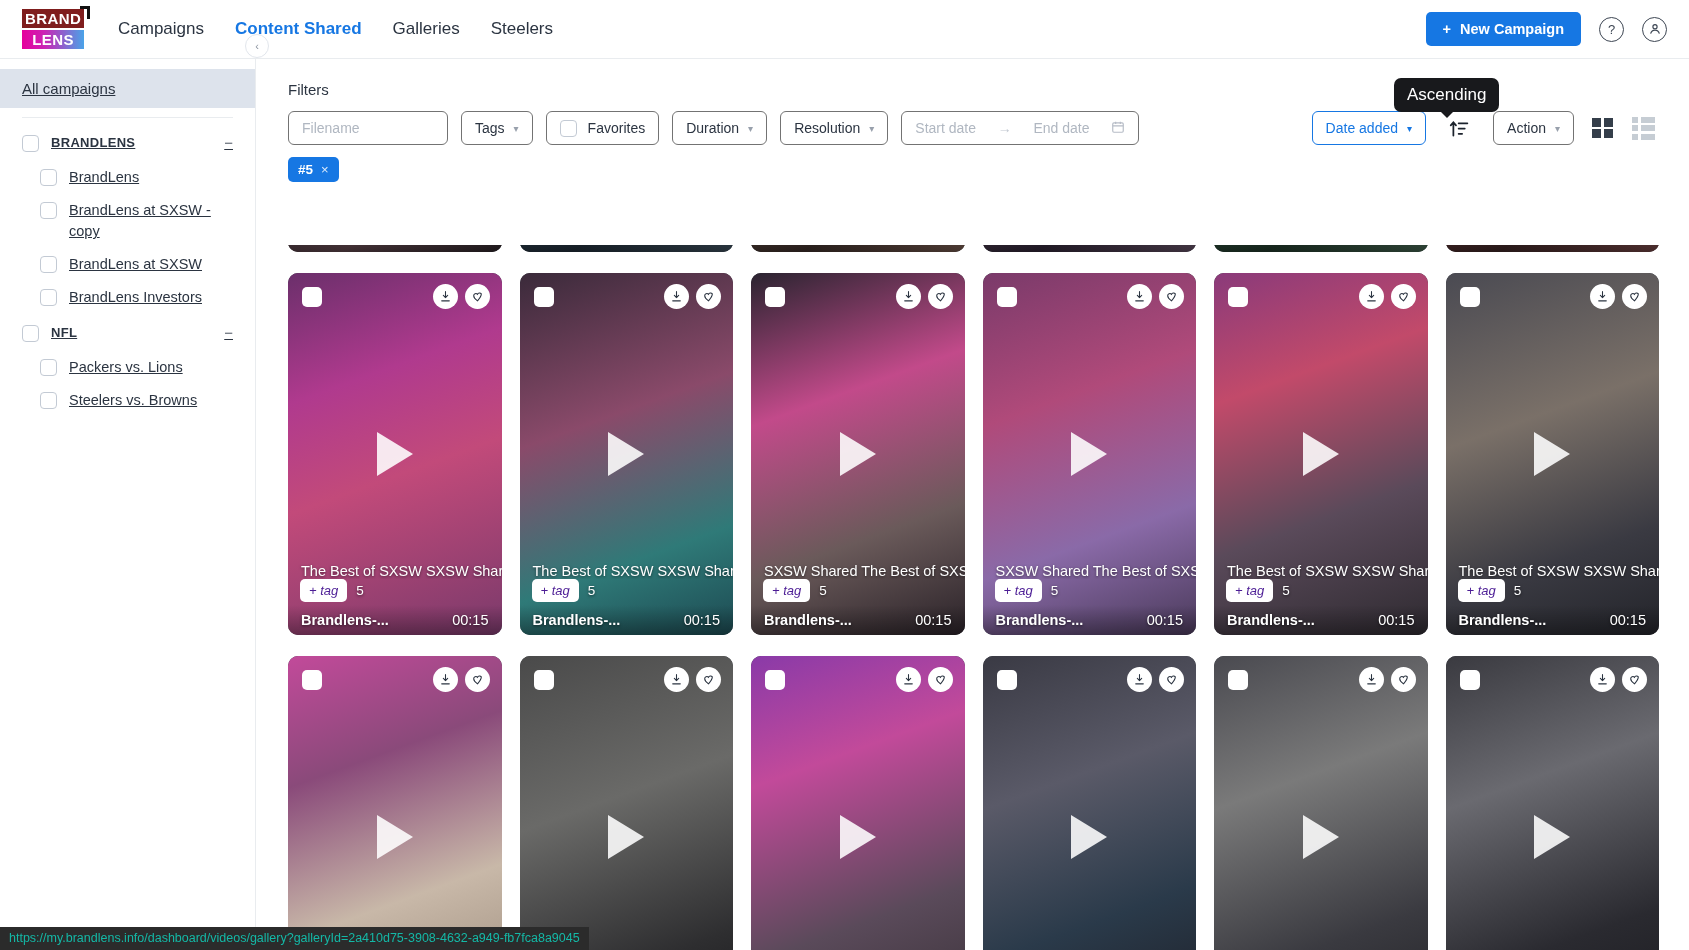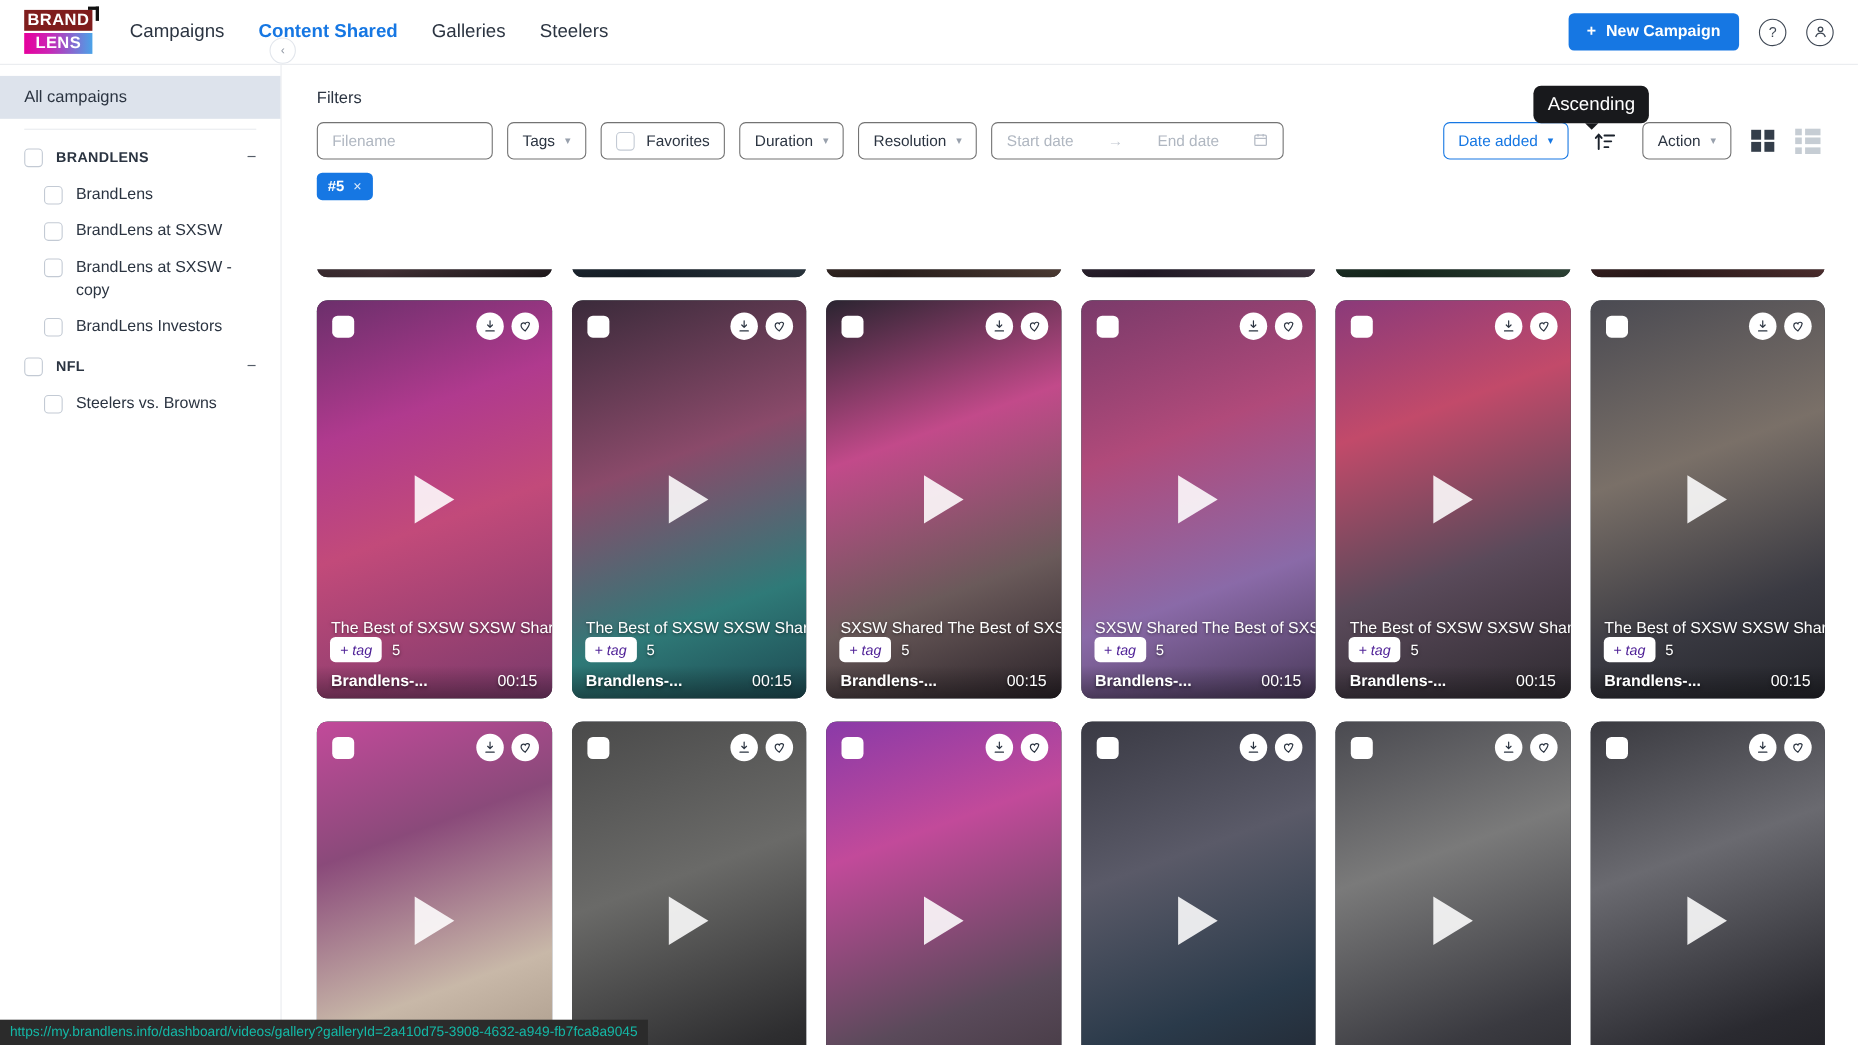--- a/index.html
+++ b/index.html
@@ -47,20 +47,21 @@
     width: 25px; height: 25px; border-radius: 50%; border: 1.4px solid #3d4653;
     display: flex; align-items: center; justify-content: center;
     font-size: 13px; color: #3d4653; cursor: pointer;
   }
 
   
   .sidebar {
     position: absolute; top: 59px; left: 0; width: 256px; bottom: 0;
     background: #fff; border-right: 1px solid #e9ecef; padding-top: 10px;
     z-index: 20;
+    text-decoration: underline;
   }
   .sb-all {
     background: #dde3ec; font-size: 15px; color: #2b3441;
     padding: 11px 22px; cursor: pointer;
   }
   .sb-divider { height: 1px; background: #e9ecef; margin: 9px 22px 6px 22px; }
   .sb-group {
     display: flex; align-items: center; padding: 9px 22px 9px 22px; cursor: pointer;
   }
   .sb-group-label { font-size: 13px; font-weight: bold; letter-spacing: .3px; color: #2b3441; margin-left: 12px; }
@@ -83,21 +84,21 @@
   .filters-title { font-size: 15px; color: #2b3441; padding: 22px 0 0 32px; }
   .filter-row { display: flex; align-items: center; gap: 13px; padding: 13px 0 0 32px; }
   .fld {
     height: 34px; border: 1px solid #737373; border-radius: 6px; background: #fff;
     display: flex; align-items: center; padding: 0 13px; font-size: 14px; color: #2b3441;
     cursor: pointer; white-space: nowrap;
   }
   .fld.filename { width: 160px; color: #b0b7c1; }
   .fld .chev { margin-left: 9px; color: #98a0ac; font-size: 10px; }
   .fld .cbox { margin-right: 11px; margin-top: 0; }
-  .fld.dates { width: 266px; color: #b0b7c1; justify-content: space-between; }
+  .fld.dates { width: 238px; color: #b0b7c1; justify-content: space-between; }
   .fld.dates .arrow { color: #c2c8d1; }
   .fld.dates .cal { color: #b0b7c1; font-size: 13px; }
   .spacer { flex: 1; }
   .fld.sort-active { border-color: #1677e3; color: #1677e3; }
   .fld.sort-active .chev { color: #1677e3; }
   .sort-icon { display: flex; align-items: center; cursor: pointer; padding: 0 10px; }
   .view-toggle { display: flex; align-items: center; gap: 10px; padding-right: 30px; }
   .view-btn {
     width: 31px; height: 31px; border-radius: 6px; background: #fff;
     display: flex; align-items: center; justify-content: center; cursor: pointer;
@@ -229,35 +230,39 @@
     <div class="cbox"></div>
     <div class="sb-group-label">BRANDLENS</div>
     <div class="sb-minus">−</div>
   </div>
   <div class="sb-child">
     <div class="cbox"></div>
     <div class="sb-child-label">BrandLens</div>
   </div>
   <div class="sb-child">
     <div class="cbox"></div>
+    <div class="sb-child-label">BrandLens at SXSW - copy</div>
+  </div>
+  <div class="sb-child">
+    <div class="cbox"></div>
     <div class="sb-child-label">BrandLens at SXSW</div>
-  </div>
-  <div class="sb-child">
-    <div class="cbox"></div>
-    <div class="sb-child-label">BrandLens at SXSW - copy</div>
   </div>
   <div class="sb-child">
     <div class="cbox"></div>
     <div class="sb-child-label">BrandLens Investors</div>
   </div>
 
   <div class="sb-group">
     <div class="cbox"></div>
     <div class="sb-group-label">NFL</div>
     <div class="sb-minus">−</div>
+  </div>
+  <div class="sb-child">
+    <div class="cbox"></div>
+    <div class="sb-child-label">Packers vs. Lions</div>
   </div>
   <div class="sb-child">
     <div class="cbox"></div>
     <div class="sb-child-label">Steelers vs. Browns</div>
   </div>
 </div>
 <div class="collapse-btn">‹</div>
 
 <div class="main">
   <div class="filters-title">Filters</div>

